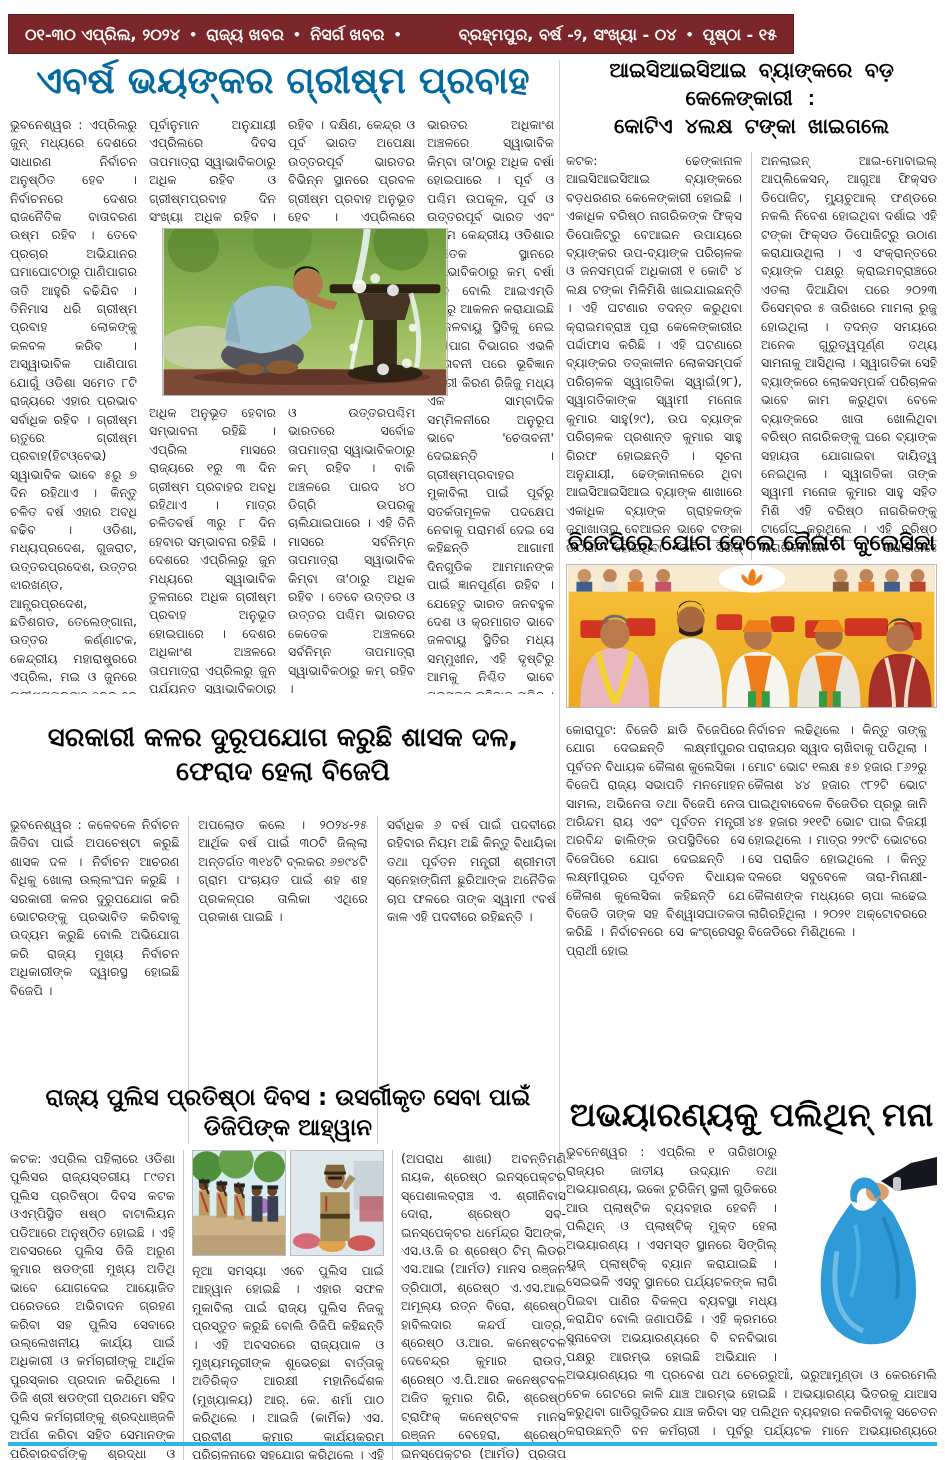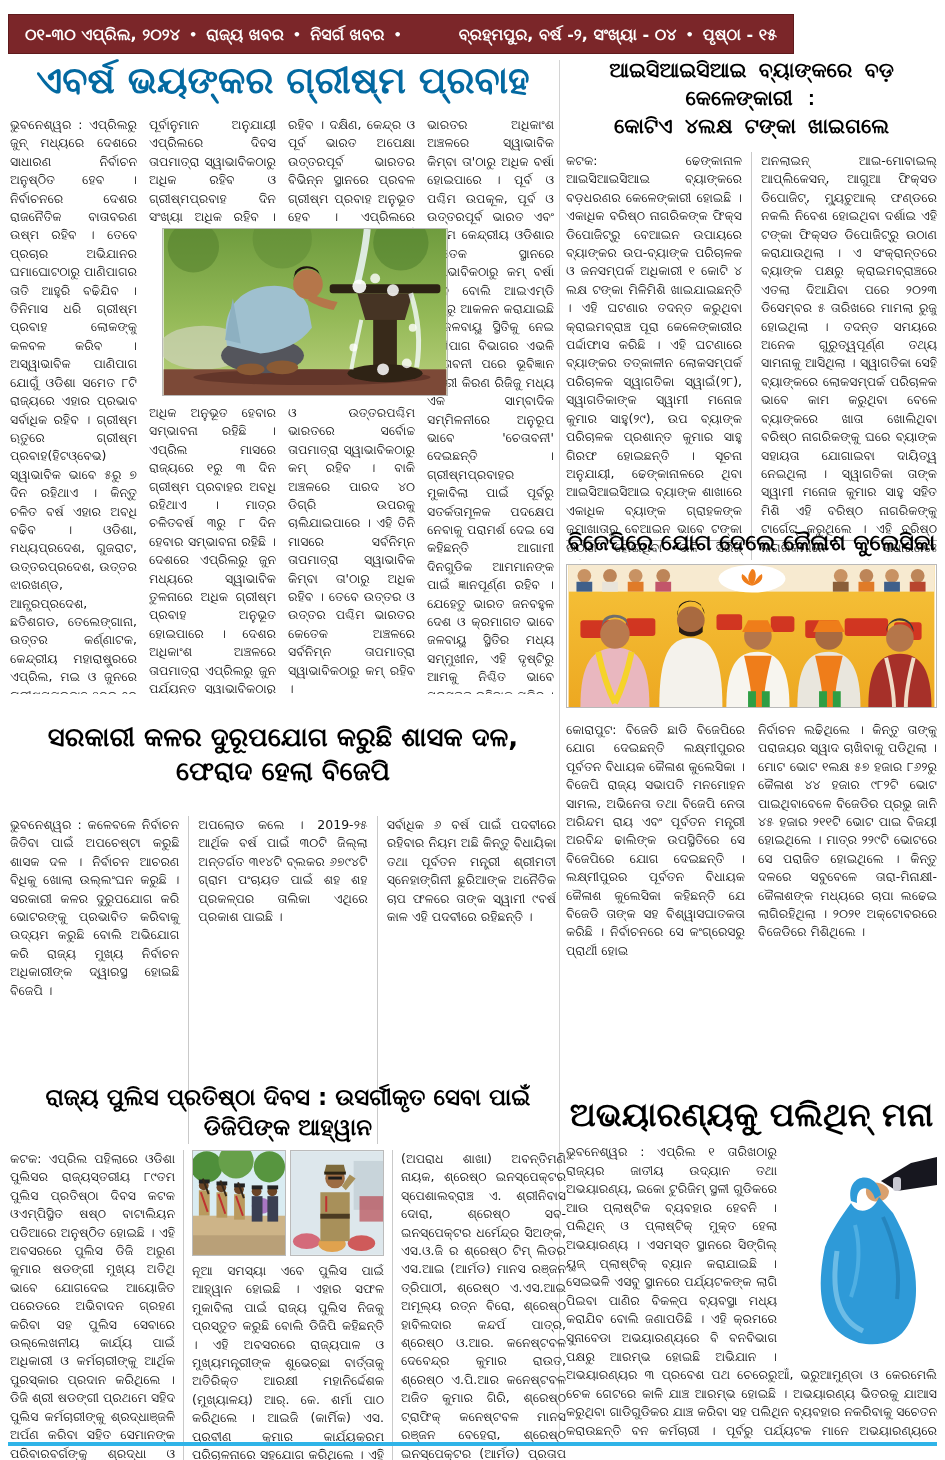--- a/index.html
+++ b/index.html
@@ -51,21 +51,21 @@
   .bank .body{margin-top:10px;height:408px;display:flex;}
   .bank .c{flex:1 1 0;padding:0 9px;height:408px;}
   .bank .c:first-child{padding-left:0;border-right:1px solid #c9c9c9;}
   .bank .c:last-child{padding-right:0;}
 
   .ruleh{position:absolute;left:566px;top:540px;width:371px;height:1px;background:#a8a8a8;}
 
   .bjp{position:absolute;left:566px;top:529px;width:371px;}
   .bjp h2{margin:0;font-size:22px;line-height:28px;font-weight:700;text-align:center;color:#000;}
   .bjp .photo{margin-top:7px;width:371px;height:144px;border:1px solid #b9b9b9;box-sizing:border-box;}
-  .bjp .body{margin-top:9px;height:350px;display:flex;gap:13px;}
+  .bjp .body{margin-top:9px;height:350px;display:flex;gap:3px;}
   .bjp .c{width:179px;height:350px;}
 
   .plastic{position:absolute;left:566px;top:1094px;width:371px;}
   .plastic h2{margin:0;font-size:33px;line-height:42px;font-weight:700;text-align:center;color:#000;}
   .plastic .pbody{margin-top:7px;height:302px;overflow:hidden;text-align:justify;font-size:12.5px;line-height:18.6px;word-break:break-word;}
   .bagwrap{float:right;width:152px;height:200px;margin:12px 0 4px 8px;}
 
   .bluebar{position:absolute;left:8px;top:1442px;width:929px;height:4px;background:#2fb4e8;}
 </style>
 </head>
@@ -145,21 +145,21 @@
         <ellipse cx="120" cy="140" rx="16" ry="7" fill="#8a5a34"></ellipse>
         <ellipse cx="88" cy="142" rx="14" ry="6" fill="#8a5a34"></ellipse>
       </svg>
     </div>
   </section>
 
   <section class="misuse">
     <h2>ସରକାରୀ କଳର ଦୁରୂପଯୋଗ କରୁଛି ଶାସକ ଦଳ, ଫେରାଦ ହେଲା ବିଜେପି</h2>
     <div class="body">
       <div class="c coltext">ଭୁବନେଶ୍ୱର : କଳେବଳେ ନିର୍ବାଚନ ଜିତିବା ପାଇଁ ଅପଚେଷ୍ଟା କରୁଛି ଶାସକ ଦଳ । ନିର୍ବାଚନ ଆଚରଣ ବିଧିକୁ ଖୋଲା ଉଲ୍ଲଂଘନ କରୁଛି । ସରକାରୀ କଳର ଦୁରୁପଯୋଗ କରି ଭୋଟରଙ୍କୁ ପ୍ରଭାବିତ କରିବାକୁ ଉଦ୍ୟମ କରୁଛି ବୋଲି ଅଭିଯୋଗ କରି ରାଜ୍ୟ ମୁଖ୍ୟ ନିର୍ବାଚନ ଅଧିକାରୀଙ୍କ ଦ୍ୱାରସ୍ଥ ହୋଇଛି ବିଜେପି ।</div>
-      <div class="c coltext">ଅପଲୋଡ କଲେ । 2019-୨୫ ଆର୍ଥିକ ବର୍ଷ ପାଇଁ ୩୦ଟି ଜିଲ୍ଲା ଅନ୍ତର୍ଗତ ୩୧୪ଟି ବ୍ଲକର ୬୭୯୪ଟି ଗ୍ରାମ ପଂଚାୟତ ପାଇଁ ଶହ ଶହ ପ୍ରକଳ୍ପର ତାଲିକା ଏଥିରେ ପ୍ରକାଶ ପାଇଛି ।</div>
+      <div class="c coltext">ଅପଲୋଡ କଲେ । ୨୦୨୪-୨୫ ଆର୍ଥିକ ବର୍ଷ ପାଇଁ ୩୦ଟି ଜିଲ୍ଲା ଅନ୍ତର୍ଗତ ୩୧୪ଟି ବ୍ଲକର ୬୭୯୪ଟି ଗ୍ରାମ ପଂଚାୟତ ପାଇଁ ଶହ ଶହ ପ୍ରକଳ୍ପର ତାଲିକା ଏଥିରେ ପ୍ରକାଶ ପାଇଛି ।</div>
       <div class="c coltext">ସର୍ବାଧିକ ୬ ବର୍ଷ ପାଇଁ ପଦବୀରେ ରହିବାର ନିୟମ ଅଛି କିନ୍ତୁ ବିଧାୟିକା ତଥା ପୂର୍ବତନ ମନ୍ତ୍ରୀ ଶ୍ରୀମତୀ ସ୍ନେହାଙ୍ଗିନୀ ଛୁରିଆଙ୍କ ଅନୈତିକ ଚାପ ଫଳରେ ତାଙ୍କ ସ୍ୱାମୀ ୯ବର୍ଷ କାଳ ଏହି ପଦବୀରେ ରହିଛନ୍ତି ।</div>
     </div>
   </section>
 
   <section class="police">
     <h2>ରାଜ୍ୟ ପୁଲିସ ପ୍ରତିଷ୍ଠା ଦିବସ : ଉସର୍ଗୀକୃତ ସେବା ପାଇଁ ଡିଜିପିଙ୍କ ଆହ୍ୱାନ</h2>
     <div class="body">
       <div class="c1 coltext">କଟକ: ଏପ୍ରିଲ ପହିଲାରେ ଓଡିଶା ପୁଲିସର ରାଜ୍ୟସ୍ତରୀୟ ୮୯ତମ ପୁଲିସ ପ୍ରତିଷ୍ଠା ଦିବସ କଟକ ଓଏମ୍ପିସ୍ଥିତ ଷଷ୍ଠ ବାଟାଲିୟନ ପଡିଆରେ ଅନୁଷ୍ଠିତ ହୋଇଛି । ଏହି ଅବସରରେ ପୁଲିସ ଡିଜି ଅରୁଣ କୁମାର ଷଡଙ୍ଗୀ ମୁଖ୍ୟ ଅତିଥି ଭାବେ ଯୋଗଦେଇ ଆୟୋଜିତ ପରେଡରେ ଅଭିବାଦନ ଗ୍ରହଣ କରିବା ସହ ପୁଲିସ ସେବାରେ ଉଲ୍ଲେଖନୀୟ କାର୍ଯ୍ୟ ପାଇଁ ଅଧିକାରୀ ଓ କର୍ମଚାରୀଙ୍କୁ ଆର୍ଥିକ ପୁରସ୍କାର ପ୍ରଦାନ କରିଥିଲେ । ଡିଜି ଶ୍ରୀ ଷଡଙ୍ଗୀ ପ୍ରଥମେ ସହିଦ ପୁଲିସ କର୍ମଚାରୀଙ୍କୁ ଶ୍ରଦ୍ଧାଞ୍ଜଳି ଅର୍ପଣ କରିବା ସହିତ ସେମାନଙ୍କ ପରିବାରବର୍ଗଙ୍କୁ ଶ୍ରଦ୍ଧା ଓ ସମ୍ମାନ ପ୍ରଦର୍ଶନ କରିଥିଲେ । ଜନସାଧାରଣଙ୍କୁ ଉତ୍କୃଷ୍ଟ ସେବା ଯୋଗାଇ ଦେବା, କର୍ତ୍ତବ୍ୟନିଷ୍ଠତା, ସାଧୁତା ତଥା ଉସର୍ଗୀକୃତ ସେବା ମନୋଭାବ ପ୍ରଦର୍ଶନ କରିବାକୁ ଡିଜିପି ସମସ୍ତ ପୁଲିସ କର୍ମଚାରୀ ଓ ଅଧିକାରୀଙ୍କୁ ଆହ୍ୱାନ ଦେଇଥିଲେ । ସାଇବର, ଅର୍ଥନୈତିକ ଅପରାଧ ଭଳି ଅନେକ ନୂଆ</div>
       <div class="c2">
         <div class="photos">

